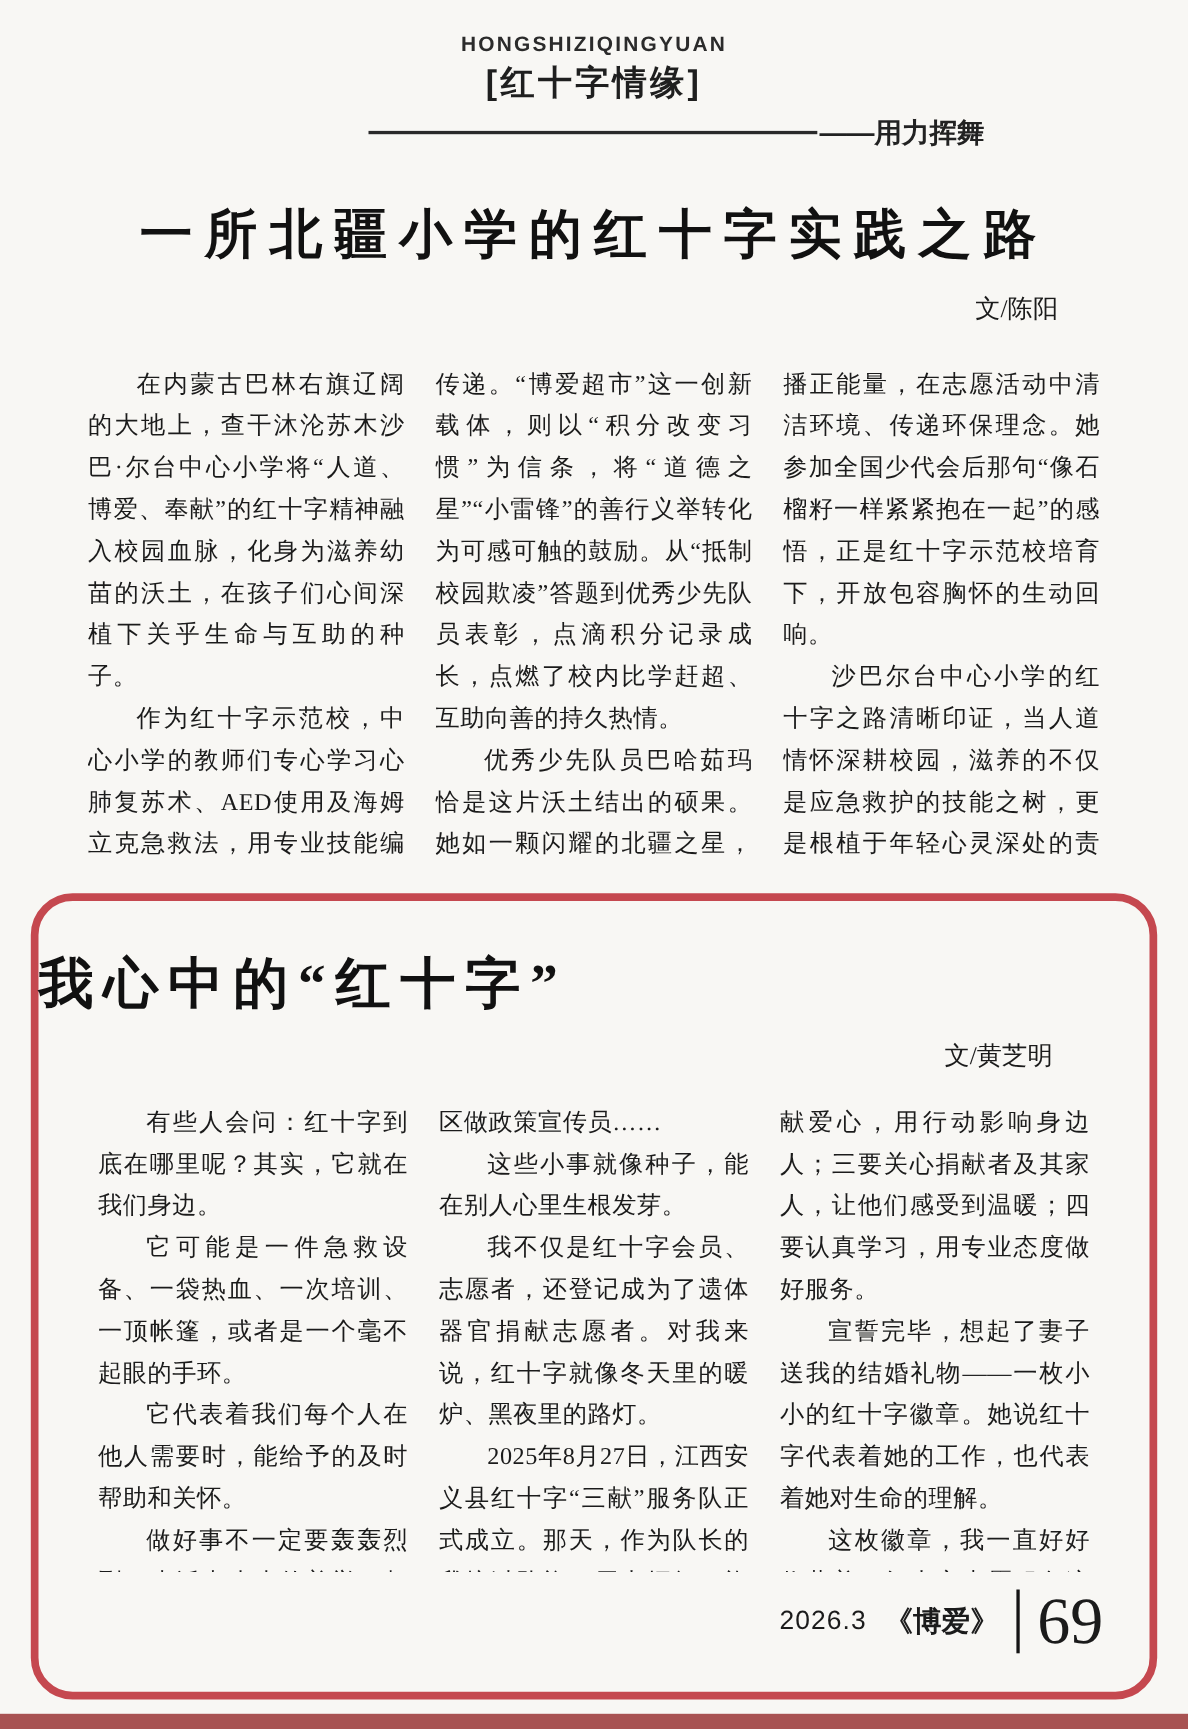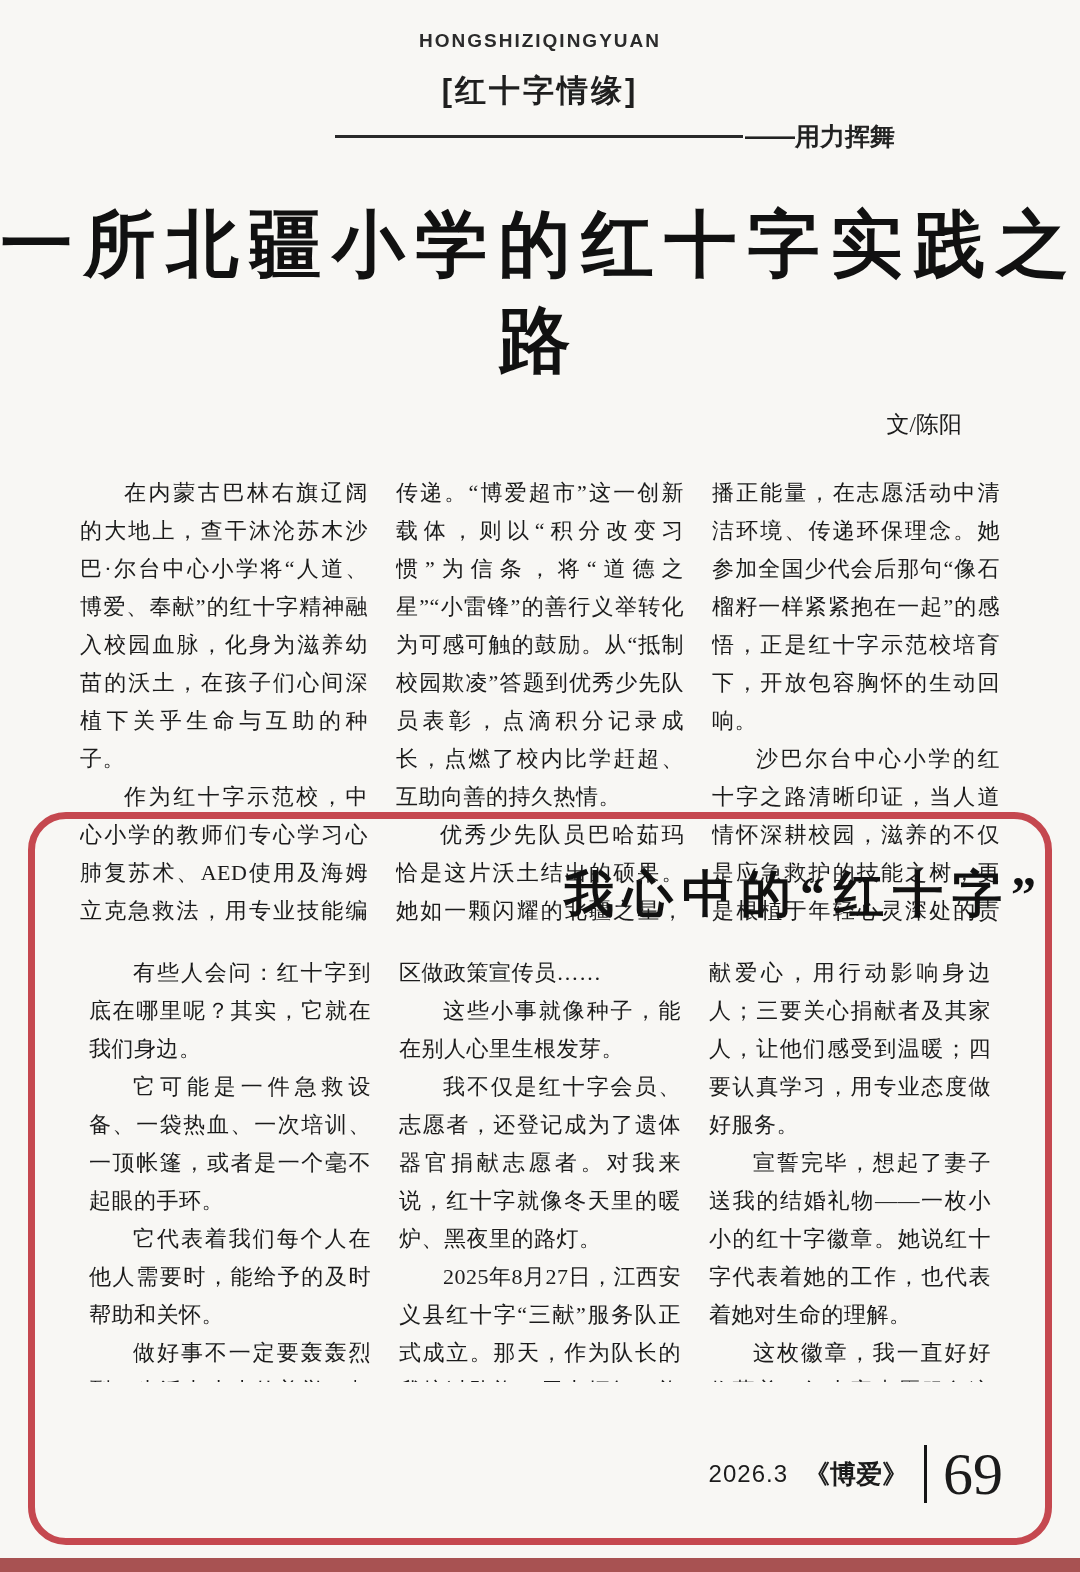--- a/index.html
+++ b/index.html
@@ -12,48 +12,48 @@
     overflow:hidden;
   }
   
   .header { text-align:center; padding-top:30px; }
   .pinyin {
     font-family:"Liberation Sans", sans-serif;
     font-size:19px; font-weight:600; letter-spacing:2px; color:#2b2b2b;
   }
   .column-name {
     font-family:"Liberation Sans", sans-serif;
-    font-size:31px; font-weight:700; letter-spacing:3px; margin-top:18px; color:#1f1f1f;
+    font-size:31px; font-weight:700; letter-spacing:3px; margin-top:2px; color:#1f1f1f;
   }
   .rule-row { display:flex; align-items:center; margin-top:8px; padding-left:335px; }
   .rule { width:408px; height:3px; background:#2a2a2a; }
   .tagline {
     font-family:"Liberation Sans", sans-serif;
     font-size:25px; font-weight:600; margin-left:2px; color:#222;
   }
   
   .a1-title {
-    text-align:center; font-size:72px; font-weight:900;
+    text-align:center; font-size:48px; font-weight:900;
     letter-spacing:11px; margin-top:44px; color:#111;
   }
   .a1-byline { text-align:right; padding-right:118px; font-size:23px; margin-top:20px; }
   .columns { display:flex; gap:28px; padding:0 80px; margin-top:34px; }
   .col {
     flex:1; font-size:22px; line-height:38px; text-align:justify;
     height:462px; overflow:hidden; letter-spacing:0.5px;
   }
   .col p { text-indent:2em; }
   .col p.cont { text-indent:0; }
   
   .red-box {
     position:absolute; left:28px; top:812px; width:1024px; height:733px;
     border:7px solid #c5484f; border-radius:38px;
   }
   .a2-title {
-    text-align:right; font-size:50px; font-weight:900;
+    text-align:left; font-size:50px; font-weight:900;
     letter-spacing:9px; margin-top:42px; color:#111;
   }
   .a2-byline { text-align:right; padding-right:88px; font-size:23px; margin-top:16px; }
   .box-columns { display:flex; gap:28px; padding:0 54px; margin-top:26px; }
   .box-columns .col { height:428px; }
   
   .footer {
     position:absolute; right:42px; bottom:34px;
     display:flex; align-items:center; gap:16px;
   }
@@ -92,20 +92,21 @@
   </div>
   <div class="col">
     <p class="cont">播正能量，在志愿活动中清洁环境、传递环保理念。她参加全国少代会后那句“像石榴籽一样紧紧抱在一起”的感悟，正是红十字示范校培育下，开放包容胸怀的生动回响。</p>
     <p>沙巴尔台中心小学的红十字之路清晰印证，当人道情怀深耕校园，滋养的不仅是应急救护的技能之树，更是根植于年轻心灵深处的责任感、奉献热忱以及对生命的敬畏。</p>
 
   </div>
 </div>
 
 <div class="red-box">
   <div class="a2-title">我心中的“红十字”</div>
+  <div class="a2-byline">文/黄芝明</div>
 
   <div class="box-columns">
     <div class="col">
       <p>有些人会问：红十字到底在哪里呢？其实，它就在我们身边。</p>
       <p>它可能是一件急救设备、一袋热血、一次培训、一顶帐篷，或者是一个毫不起眼的手环。</p>
       <p>它代表着我们每个人在他人需要时，能给予的及时帮助和关怀。</p>
       <p>做好事不一定要轰轰烈烈，生活中小小的善举，都是红十字精神的表现。</p>
 
     </div>
     <div class="col">

